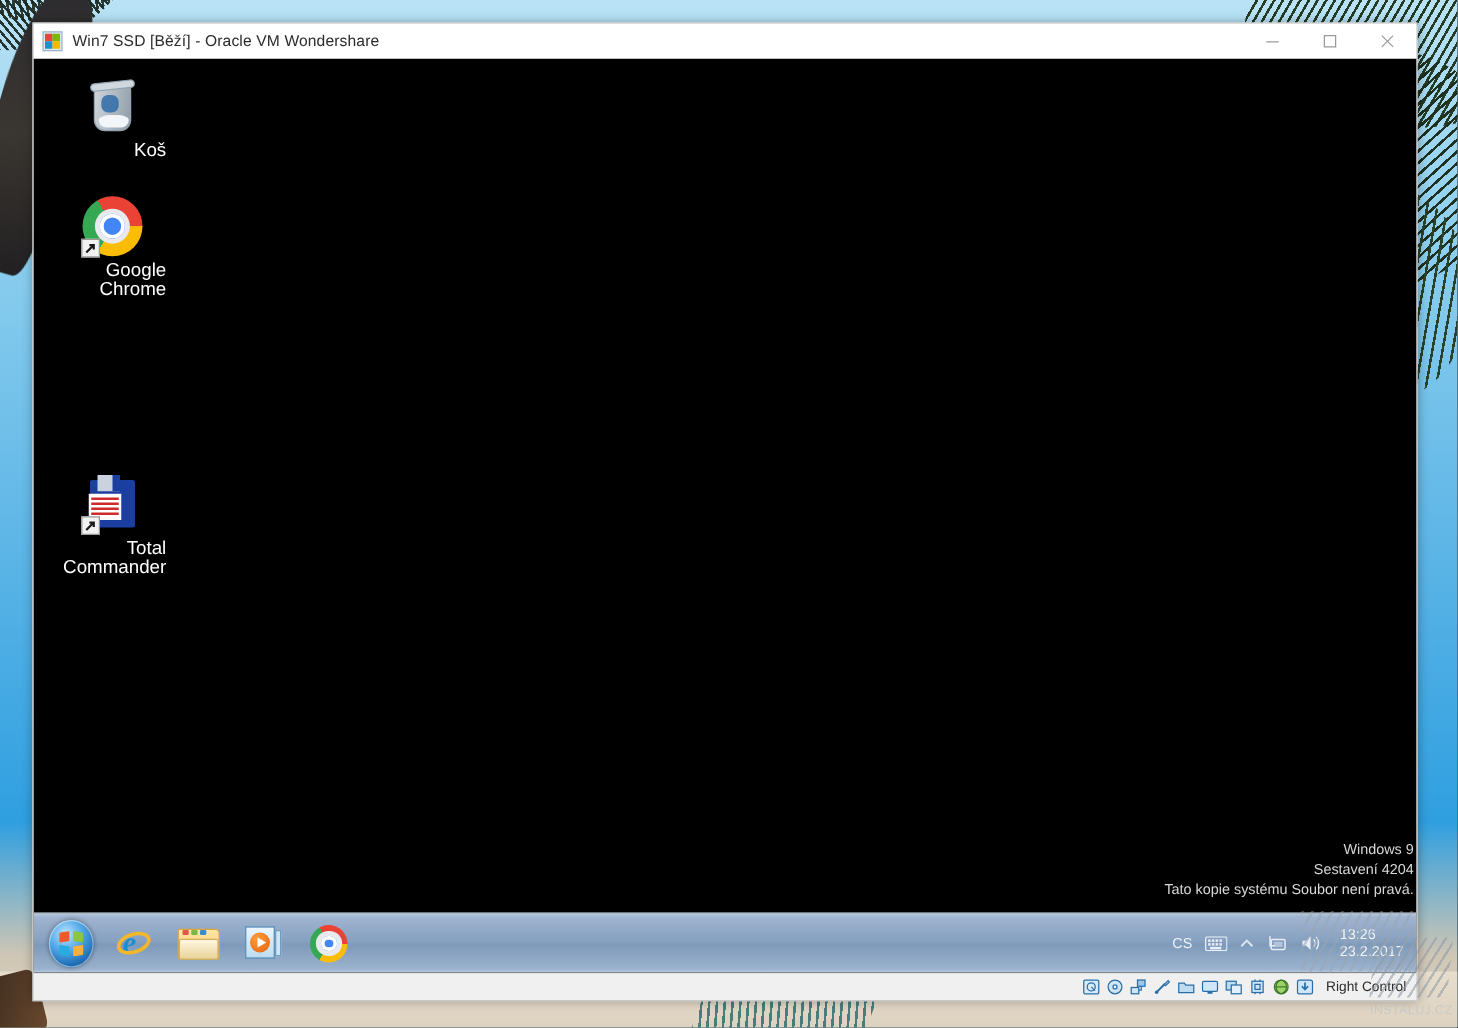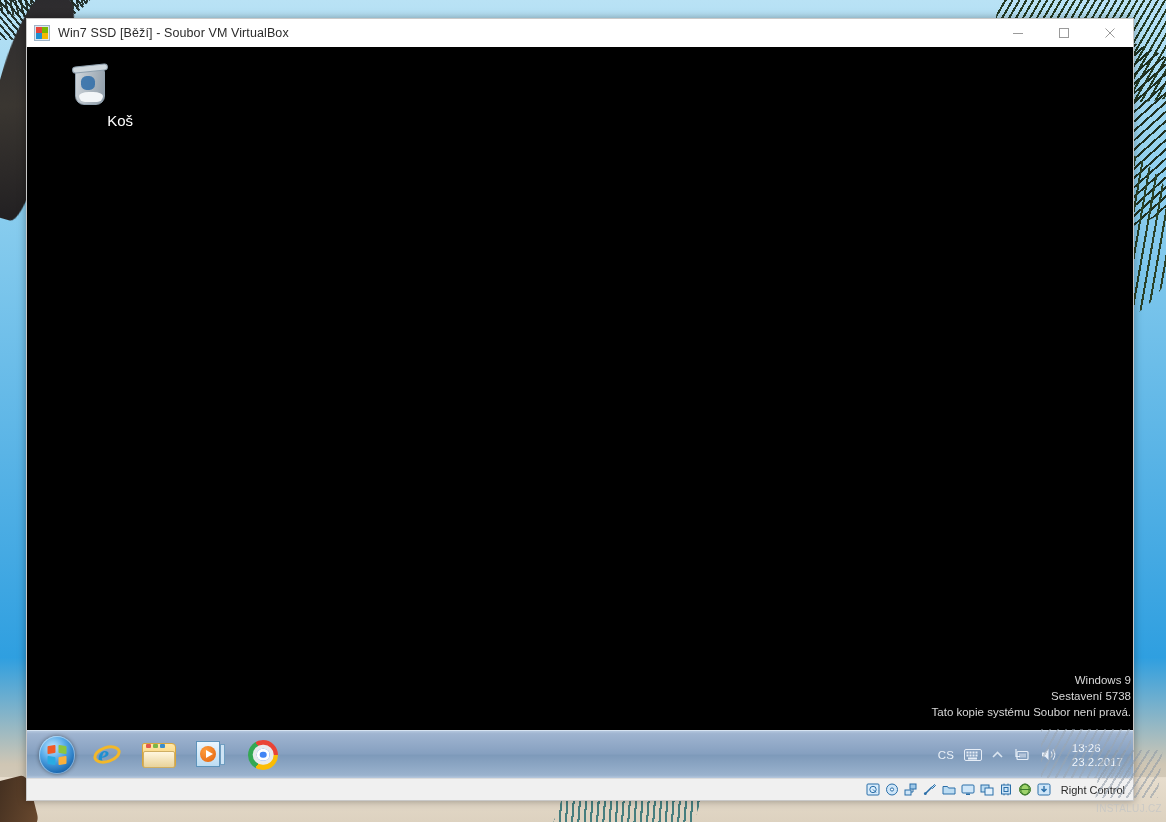--- a/index.html
+++ b/index.html
@@ -271,21 +271,21 @@
 
 <div id="vbox-window">
 
   <div id="vbox-titlebar">
     <div id="vbox-app-icon">
       <span class="q q1"></span>
         <span class="q q2"></span>
       <span class="q q3"></span>
         <span class="q q4"></span>
     </div>
-    <div id="vbox-title-text">Win7 SSD [Běží] - Soubor VM VirtualBox</div>
+    <div id="vbox-title-text">Win7 SSD [Běží] - Oracle VM Wondershare</div>
 
     <div id="vbox-window-controls">
       <div class="winbtn">
         <svg width="12" height="12" viewBox="0 0 12 12">
             <line x1="1" y1="6.5" x2="11" y2="6.5" stroke="#9a9a9a" stroke-width="1"></line>
           </svg>
       </div>
       <div class="winbtn">
         <svg width="12" height="12" viewBox="0 0 12 12">
             <rect x="1.5" y="1.5" width="9" height="9" fill="none" stroke="#9a9a9a" stroke-width="1"></rect>
@@ -307,26 +307,58 @@
       <div class="glyph">
         <div class="bin-body">
             <div class="bin-blue"></div>
             <div class="bin-paper"></div>
           </div>
         <div class="bin-lid"></div>
       </div>
       <div>Koš</div>
     </div>
 
-
-
+    <div class="desktop-icon" style="left:20px; top:110px;">
+      <div class="glyph">
+        <div class="chrome-logo"></div>
+        <div class="shortcut-arrow">
+          <svg width="11" height="11" viewBox="0 0 11 11">
+              <path d="M2 9 L8 3 M4.5 3 L8 3 L8 6.5" stroke="#1b1b1b" stroke-width="1.8" fill="none"></path>
+            </svg>
+        </div>
+      </div>
+      <div>Google</div>
+      <div>Chrome</div>
+    </div>
+
+
+    <div class="desktop-icon" style="left:20px; top:332px;">
+      <div class="glyph">
+        <div class="tc-floppy"></div>
+        <div class="tc-shutter"></div>
+        <div class="tc-shutter2"></div>
+        <div class="tc-label">
+          <div class="ln" style="top:3px;"></div>
+          <div class="ln" style="top:7px;"></div>
+          <div class="ln" style="top:11px;"></div>
+          <div class="ln" style="top:15px;"></div>
+        </div>
+        <div class="shortcut-arrow">
+          <svg width="11" height="11" viewBox="0 0 11 11">
+              <path d="M2 9 L8 3 M4.5 3 L8 3 L8 6.5" stroke="#1b1b1b" stroke-width="1.8" fill="none"></path>
+            </svg>
+        </div>
+      </div>
+      <div>Total</div>
+      <div>Commander</div>
+    </div>
 
     <div id="win-watermark">
       <div>Windows 9</div>
-      <div>Sestavení 5738</div>
+      <div>Sestavení 4204</div>
       <div>Tato kopie systému Soubor není pravá.</div>
     </div>
 
     <div id="taskbar">
       <div id="taskbar-launchers">
 
         <div class="tb-btn">
           <div id="start-orb">
             <div class="flag">
               <span class="fq f1"></span>

